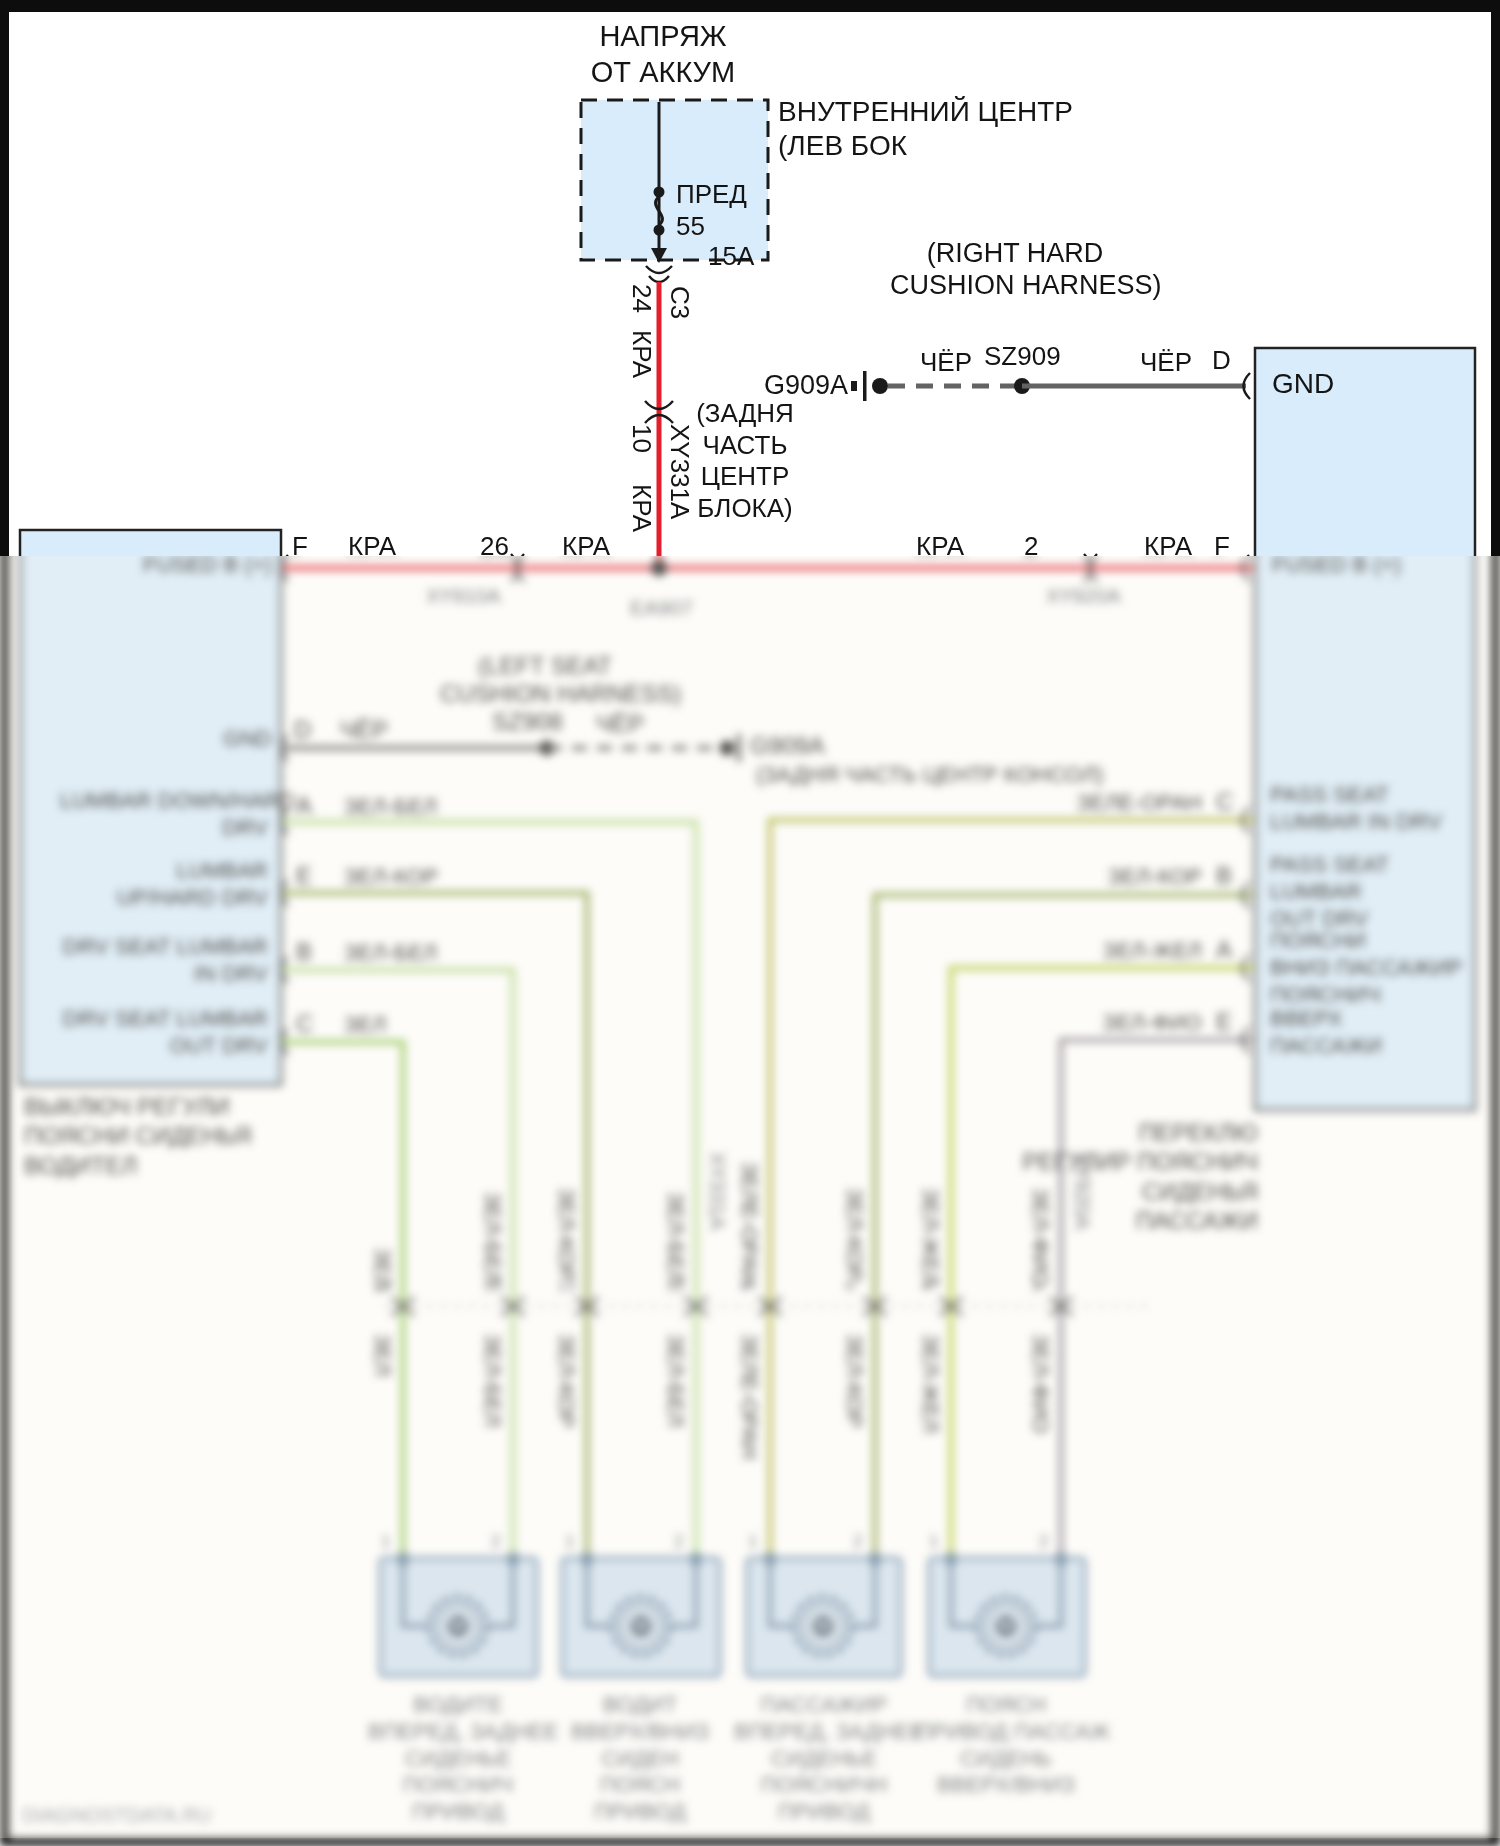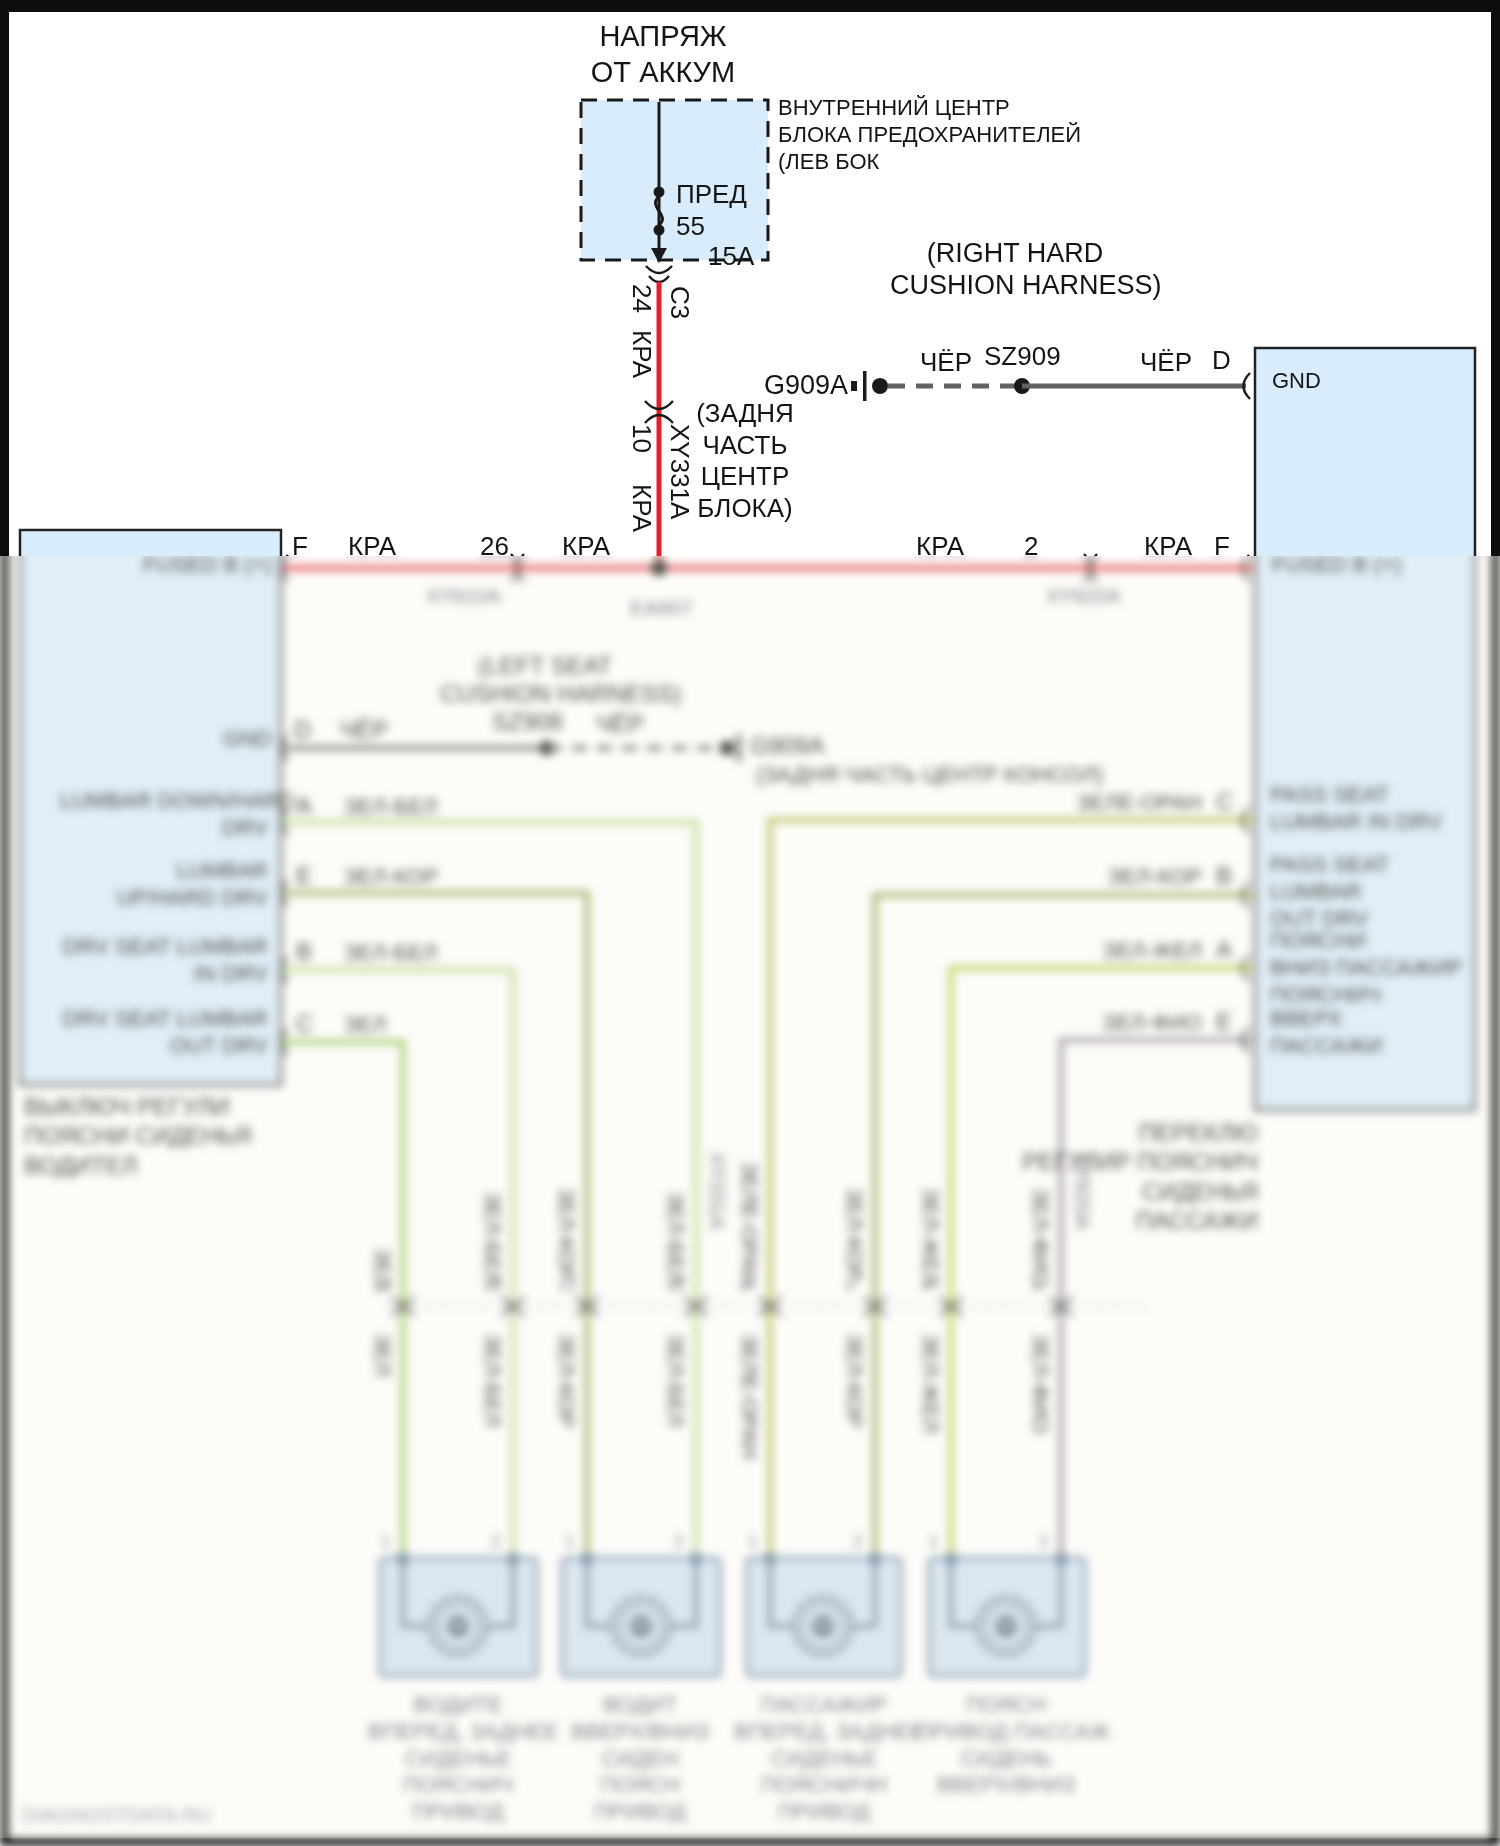--- a/index.html
+++ b/index.html
@@ -5,21 +5,21 @@
   html,body{margin:0;padding:0;background:#ffffff;}
   #viewport{position:relative;width:1500px;height:1846px;overflow:hidden;background:#fff;}
   .copy{position:absolute;left:0;top:0;width:1500px;height:1846px;}
   .copy-top{clip-path:inset(0 0 1290px 0);z-index:2;}
   .copy-bottom{clip-path:inset(556px 0 0 0);filter:blur(4.2px);z-index:1;}
   .tint{position:absolute;left:0;top:556px;width:1500px;height:1282px;background:rgba(247,243,232,0.26);z-index:3;pointer-events:none;}
   .frame{position:absolute;background:#0d0d0d;}
   .wires{position:absolute;left:0;top:0;}
   .lbl{position:absolute;font-family:"Liberation Sans","DejaVu Sans",sans-serif;color:#141414;white-space:nowrap;line-height:1.15;}
   .f17{font-size:17px}.f20{font-size:20px}.f21{font-size:21px}.f22{font-size:22px}
-  .f24{font-size:24px}.f26{font-size:26px}.f27{font-size:27px}.f28{font-size:22px}.f29{font-size:29px}
+  .f24{font-size:24px}.f26{font-size:26px}.f27{font-size:27px}.f28{font-size:28px}.f29{font-size:29px}
   .ctr{text-align:center}.rt{text-align:right}
   .vlabel{transform:rotate(90deg);transform-origin:0 0;}
   .lines div{line-height:1.22;}
   .gray{color:#5a5f63}
   
   .wred{stroke:#e31e2d;stroke-width:5;fill:none}
   .wblk{stroke:#1a1a1a;stroke-width:3;fill:none}
   .wgry{stroke:#636363;stroke-width:5;fill:none}
   .wgrn{stroke:#8bc34a;stroke-width:5;fill:none}
   .wgrn8{stroke:#97a08c;stroke-width:5;fill:none}
@@ -507,21 +507,20 @@
   <div class="frame" style="left:0;top:0;width:1500px;height:12px"></div>
   <div class="frame" style="left:0;top:1838px;width:1500px;height:8px"></div>
   <div class="frame" style="left:0;top:0;width:9px;height:1846px"></div>
   <div class="frame" style="left:1491px;top:0;width:9px;height:1846px"></div>
 
   <div class="lbl f29 ctr" style="left:563px;top:20px;width:200px">НАПРЯЖ</div>
   <div class="lbl f29 ctr" style="left:563px;top:56px;width:200px">ОТ АККУМ</div>
 
   <div class="lbl f28 lines" style="left:778px;top:95px">
     <div>ВНУТРЕННИЙ ЦЕНТР</div>
-    <div>БЛОКА ПРЕДОХРАНИТЕЛЕЙ</div>
     <div>(ЛЕВ БОК</div>
   </div>
 
   <div class="lbl f26" style="left:676px;top:180px">ПРЕД</div>
   <div class="lbl f26" style="left:676px;top:212px">55</div>
   <div class="lbl f26" style="left:708px;top:242px">15А</div>
 
   <div class="lbl f26 vlabel" style="left:694px;top:286px">С3</div>
   <div class="lbl f26 vlabel" style="left:656px;top:284px">24</div>
   <div class="lbl f26 vlabel" style="left:656px;top:330px">КРА</div>

